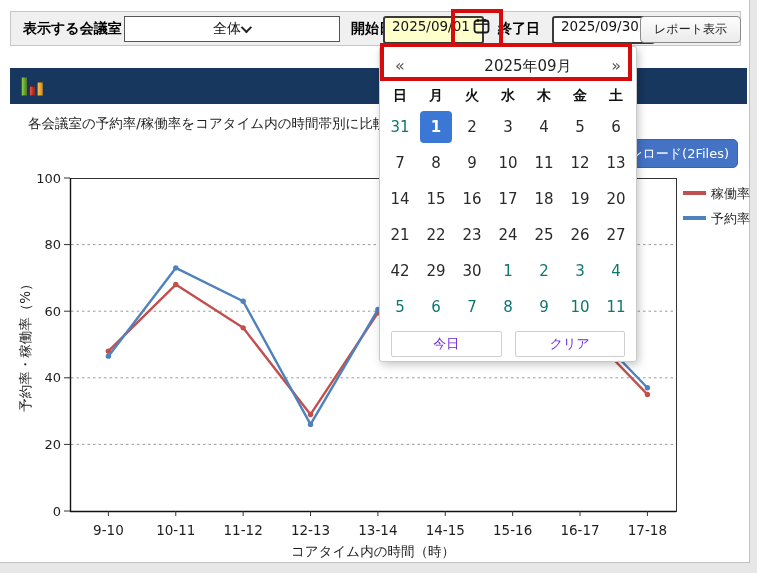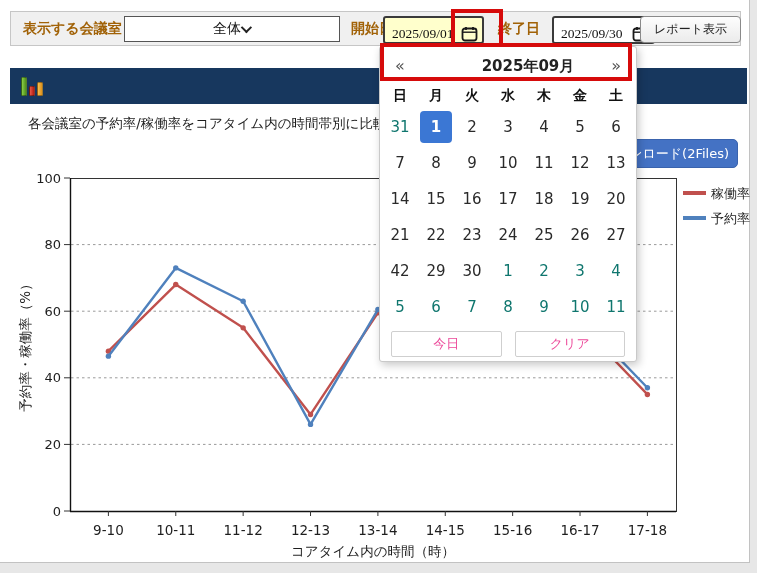--- a/index.html
+++ b/index.html
@@ -3,29 +3,29 @@
 <meta charset="utf-8">
 <style>
   * { margin:0; padding:0; box-sizing:border-box; }
   html,body { width:757px; height:573px; background:#e7e7e7; font-family:"DejaVu Sans","Liberation Sans",sans-serif; overflow:hidden; }
   .panel { position:absolute; left:0; top:0; width:750px; height:563px; background:#ffffff;
            border-right:1px solid #c2c2c2; border-bottom:1px solid #c2c2c2; }
 
   
   .toolbar { position:absolute; left:10px; top:11px; width:731px; height:35px;
              background:#f0f0f0; border:1px solid #c6c6c6; z-index:3; }
-  .tb-lbl { position:absolute; top:50%; transform:translateY(-50%); font-weight:bold; font-size:14px; color:#a16207; white-space:nowrap; }
+  .tb-lbl { position:absolute; top:50%; transform:translateY(-50%); font-weight:bold; font-size:14px; color:#000000; white-space:nowrap; }
   .select { position:absolute; left:113px; top:4px; width:216px; height:26px; background:#fff;
             border:1px solid #555; display:flex; align-items:center; justify-content:center;
             padding:0 8px; font-size:14px; color:#111; cursor:default; }
   .chev { width:8px; height:8px; border-right:2px solid #222; border-bottom:2px solid #222;
           transform:rotate(45deg) translateY(-2px); margin-right:2px; }
   .dateinput { position:absolute; top:4px; height:28px; border:2px solid #3a3a3a; border-radius:3px;
-               background:#fff; display:flex; align-items:flex-end; justify-content:space-between;
-               padding:0 4px 0 7px; font-size:13.5px; color:#111;font-family:Liberation Serif, serif; }
+               background:#fff; display:flex; align-items:flex-start; justify-content:space-between;
+               padding:0 4px 0 7px; font-size:13.5px; color:#111; }
   .dateinput.start { left:372px; width:101px; background:#ffffcc; }
   .dateinput.end   { left:541px; width:103px; }
   .cal-ico { flex:0 0 auto; margin-left:3px; }
   .report-btn { position:absolute; left:629px; top:4px; width:101px; height:27px;
                 background:linear-gradient(#fdfdfd,#ebebeb); border:1px solid #8a8a8a; border-radius:4px;
                 font-size:12px; color:#222; font-family:inherit; cursor:pointer; }
 
   
   .section-header { position:absolute; left:10px; top:68px; width:737px; height:36px; background:#17375e;
                     display:flex; align-items:center; gap:10px; padding-left:11px; z-index:2; }
@@ -43,32 +43,32 @@
             display:flex; align-items:center; justify-content:flex-end; padding-right:8px; z-index:2; cursor:pointer; }
 
   
   #chart { position:absolute; left:0; top:0; width:750px; height:563px; z-index:1; }
 
   
   .datepicker { position:absolute; left:379px; top:46px; width:258px; height:316px; background:#fff;
                 border:1px solid #c9c9c9; border-radius:3px; box-shadow:2px 3px 8px rgba(0,0,0,.22);
                 z-index:10; padding-top:2px; }
   .dp-head { height:34px; display:flex; align-items:center; justify-content:space-between; padding:0 15px; }
-  .dp-title { font-weight:bold; font-size:15px; color:#222;margin-left:40px; }
+  .dp-title { font-weight:normal; font-size:15px; color:#222;margin-left:40px; }
   .dp-nav { font-size:16px; color:#555; cursor:pointer; line-height:1; }
   .dp-weekdays, .dp-grid { display:grid; grid-template-columns:repeat(7,36px); justify-content:center; }
   .dp-wd { height:26px; text-align:center; font-weight:bold; font-size:14px; color:#111; line-height:24px; }
   .dp-cell { width:36px; height:36px; text-align:center; line-height:36px; font-size:15px; color:#2a2a2a; cursor:pointer; }
   .dp-cell.out { color:#0f766e; }
   .dp-cell.sel { padding:2px; line-height:0; }
   .dp-cell.sel span { display:inline-block; width:32px; height:32px; line-height:32px; background:#3b77d4;
                       color:#fff; font-weight:bold; border-radius:4px; }
   .dp-foot { display:flex; gap:13px; padding:6px 11px 0 11px; }
   .dp-btn { flex:1; height:26px; background:#fff; border:1px solid #cfcfcf; border-radius:2px;
-            color:#ec4899; font-size:13px; font-family:inherit; cursor:pointer; }
+            color:#6d28d9; font-size:13px; font-family:inherit; cursor:pointer; }
 
   
   .red-box { position:absolute; border:4px solid #d60b0b; background:transparent; z-index:20; pointer-events:none; }
   .red-box.icon-box   { left:451px; top:9px;  width:52px;  height:38px; }
   .red-box.header-box { left:380px; top:43px; width:252px; height:38px; }
 </style>
 </head>
 <body>
 
 <div class="panel">

